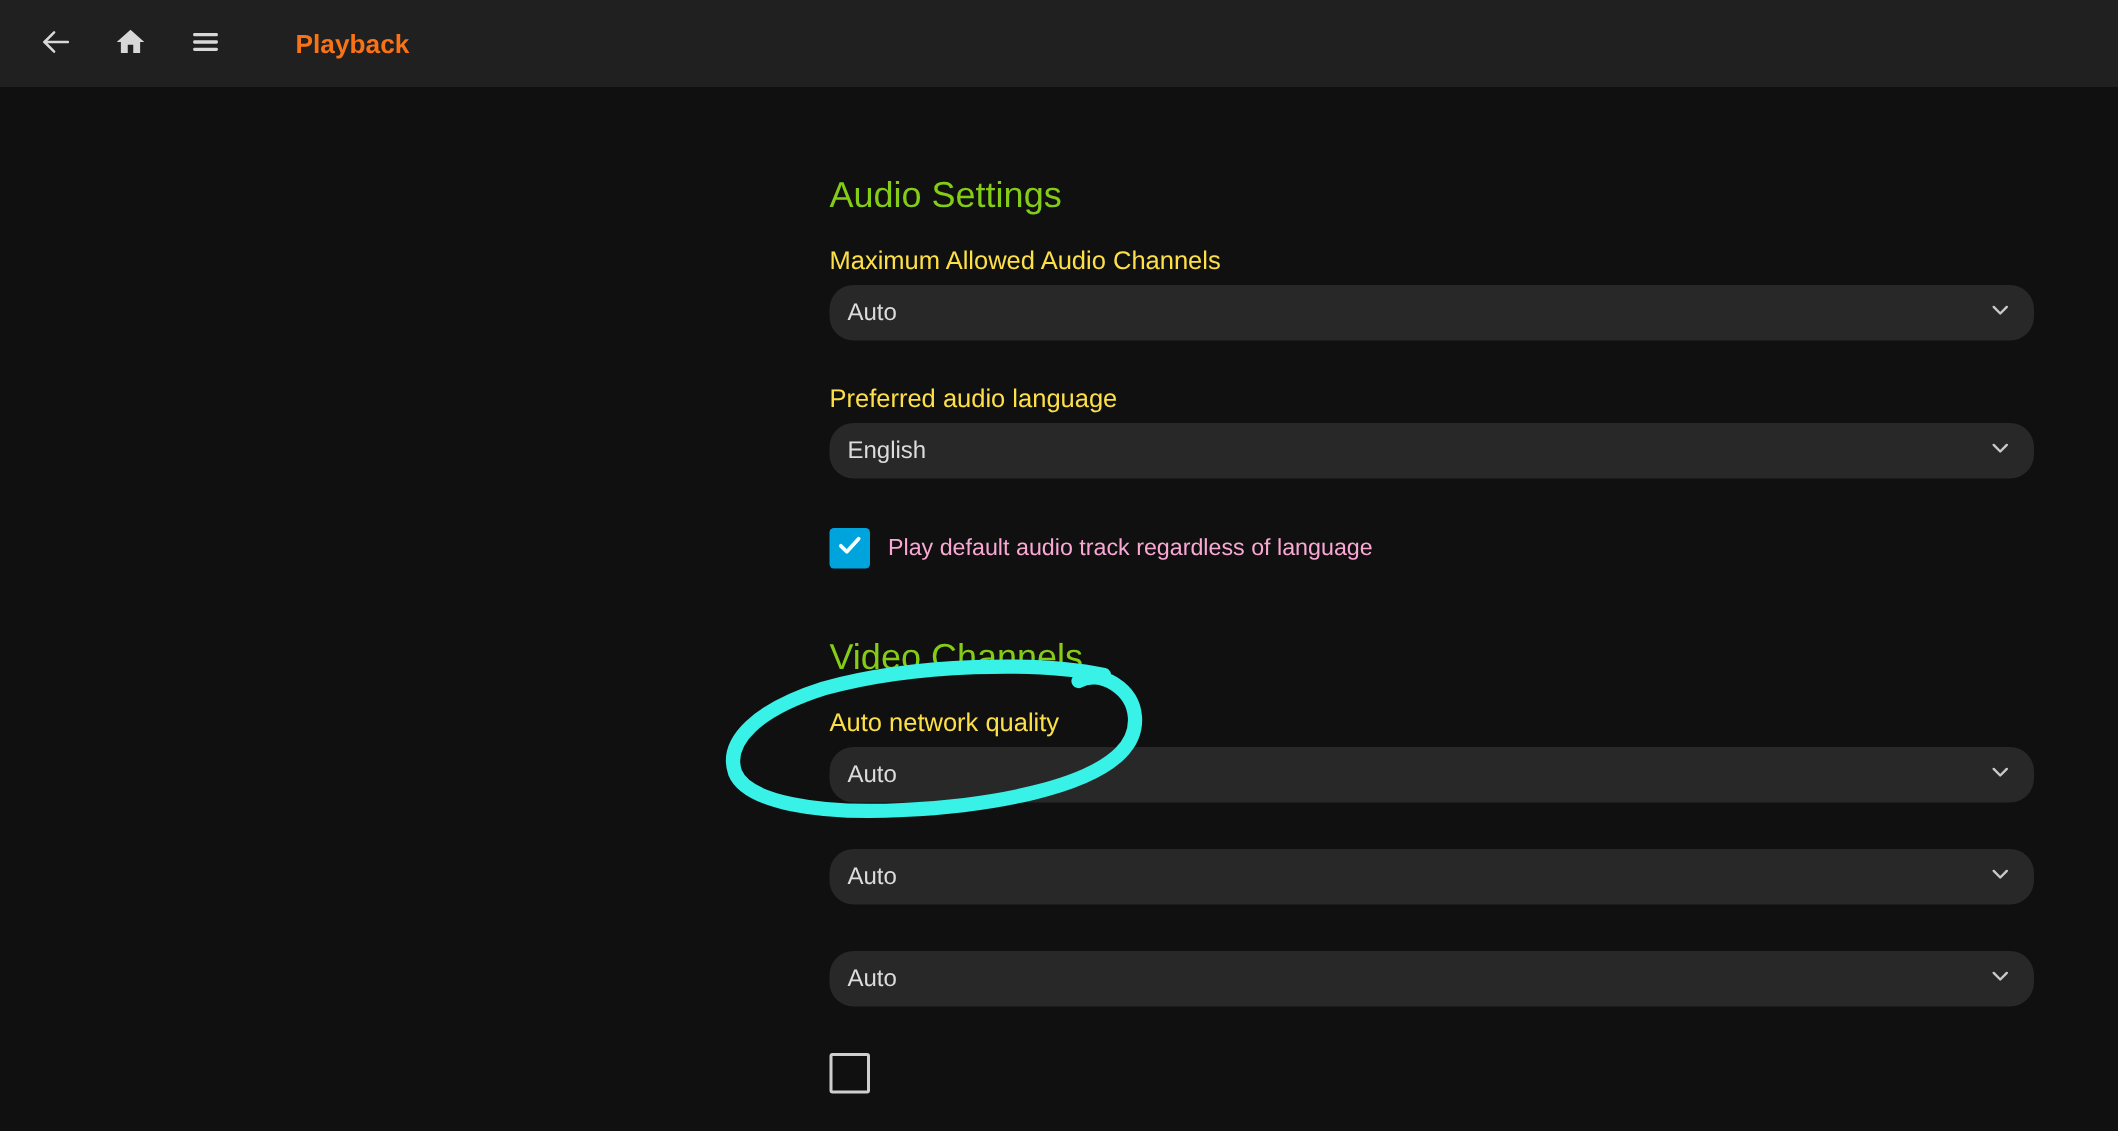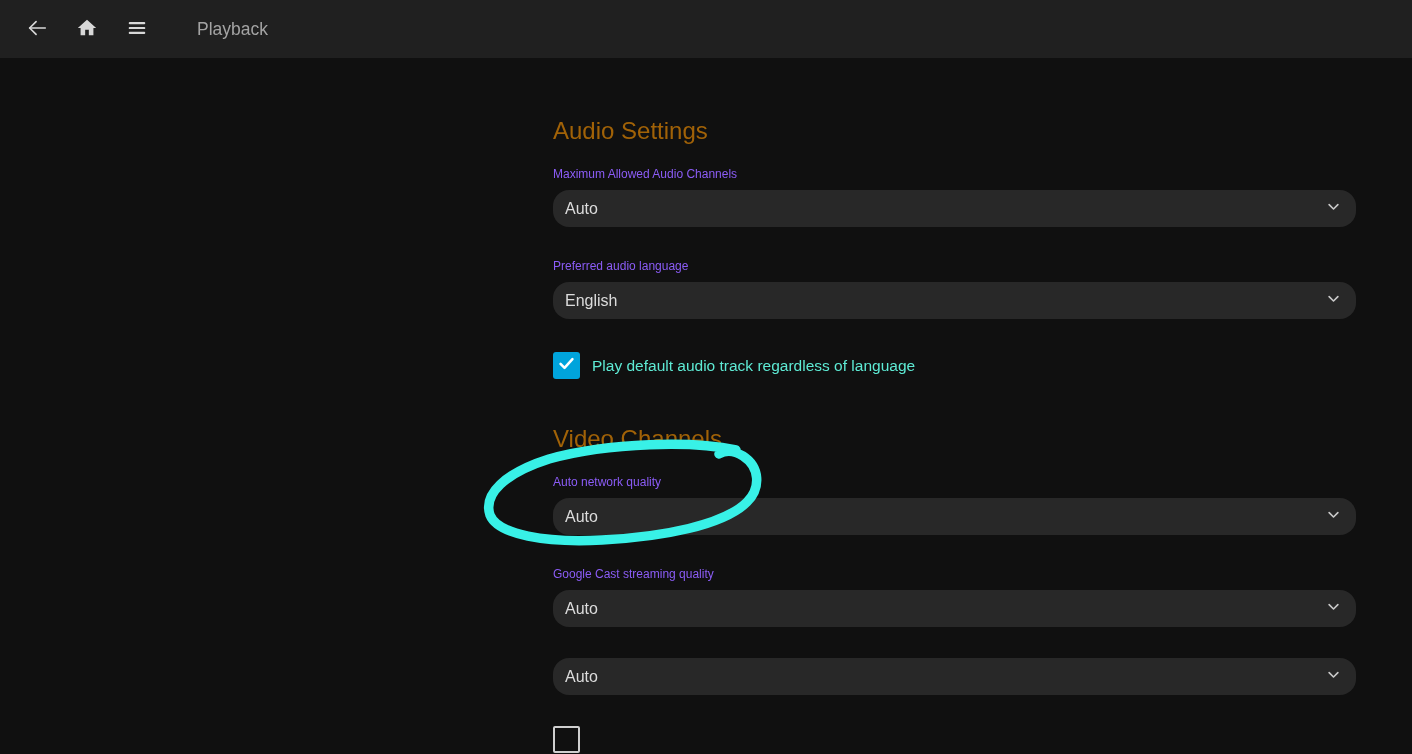--- a/index.html
+++ b/index.html
@@ -21,38 +21,38 @@
     width:24px; height:24px;
     background:none; border:none; padding:0;
     margin-right:26px;
     color:#d8d8d8;
     display:flex; align-items:center; justify-content:center;
     cursor:pointer;
   }
   .topbar-title {
     margin-left:22px;
     font-size:17.5px;
-    color:#a3a3a3;
-    font-weight:400;
+    color:#f97316;
+    font-weight:700;
   }
   .content {
     margin:60px 56px 0 553px;
     width:803px;
   }
   .section-heading {
     font-size:24px;
     font-weight:400;
-    color:#a16207;
+    color:#84cc16;
     margin:0 0 23px 0;
     line-height:25px;
   }
   .field { margin-bottom:31px; }
   .field-label {
-    font-size:12px;
-    color:#8b5cf6;
+    font-size:17px;
+    color:#fde047;
     line-height:16px;
     margin-bottom:8px;
   }
   .select {
     height:37px;
     background:#282828;
     border-radius:16px;
     display:flex; align-items:center; justify-content:space-between;
     padding:0 15px 0 12px;
     cursor:pointer;
@@ -70,21 +70,21 @@
     width:27px; height:27px;
     background:#00a4dc;
     border-radius:3px;
     display:flex; align-items:center; justify-content:center;
     margin-right:12px;
     cursor:pointer;
     flex:0 0 auto;
   }
   .checkbox-label {
     font-size:15.5px;
-    color:#5eead4;
+    color:#f9a8d4;
   }
   .checkbox-unchecked {
     width:27px; height:27px;
     border:2px solid #cfcfcf;
     border-radius:2px;
     background:transparent;
     margin-top:0;
     cursor:pointer;
   }
   .partial-checkbox-row { margin-top:31px; height:10px; }
@@ -173,21 +173,20 @@
       <span class="select-value">Auto</span>
       <span class="chev">
         <svg width="15" height="15" viewBox="0 0 24 24" fill="none" stroke="#c9c9c9" stroke-width="2.6" stroke-linecap="round" stroke-linejoin="round">
             <polyline points="5 9 12 16 19 9"></polyline>
           </svg>
       </span>
     </div>
   </div>
 
   <div class="field">
-    <div class="field-label">Google Cast streaming quality</div>
     <div class="select">
       <span class="select-value">Auto</span>
       <span class="chev">
         <svg width="15" height="15" viewBox="0 0 24 24" fill="none" stroke="#c9c9c9" stroke-width="2.6" stroke-linecap="round" stroke-linejoin="round">
             <polyline points="5 9 12 16 19 9"></polyline>
           </svg>
       </span>
     </div>
   </div>
 

